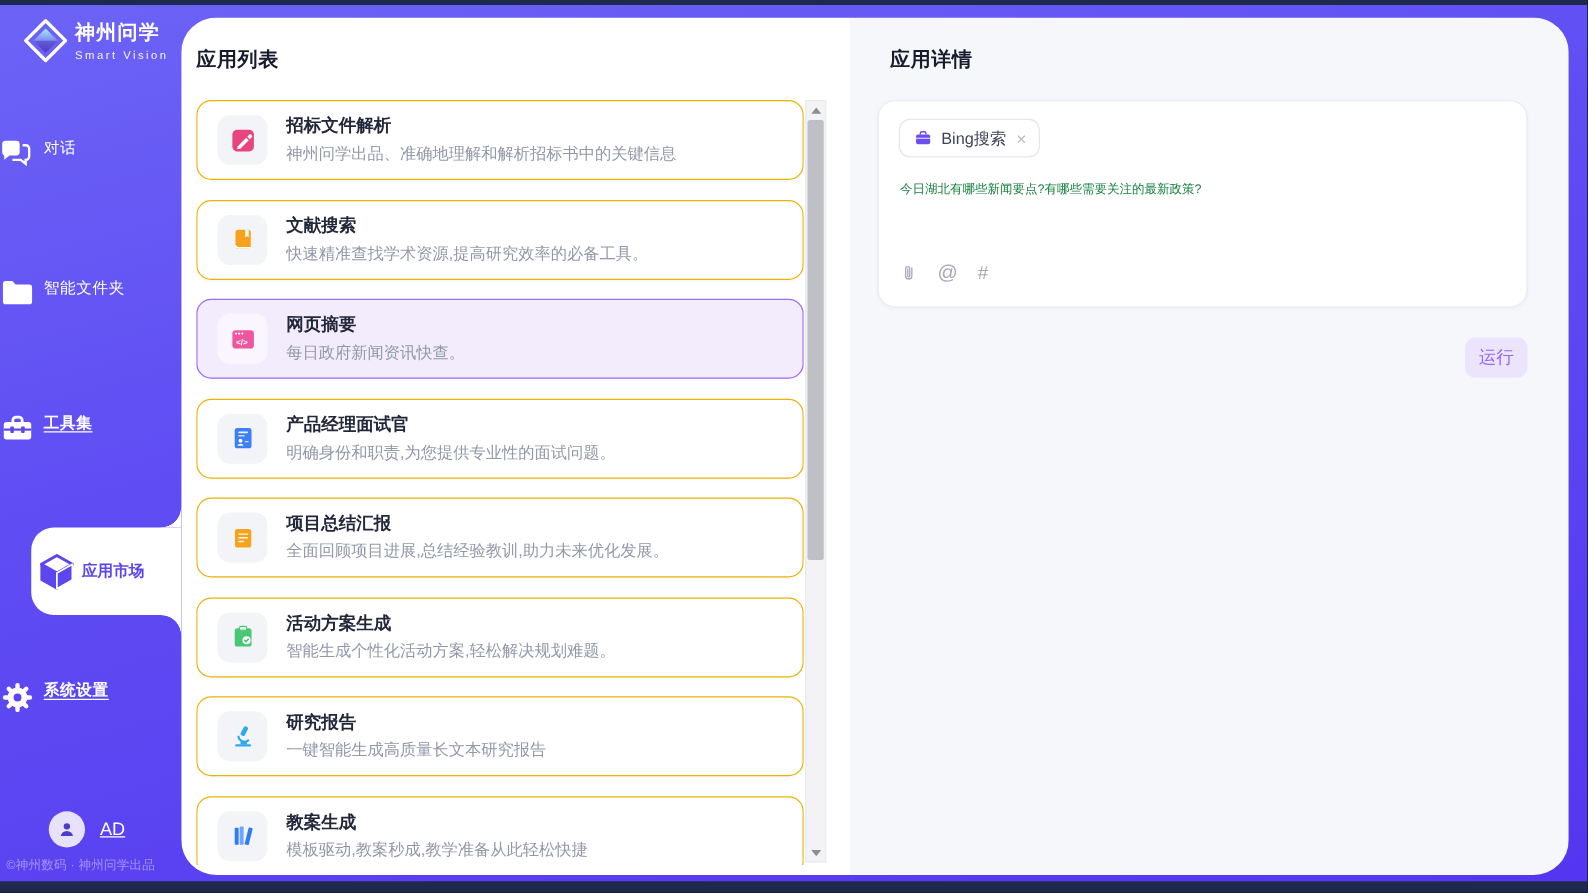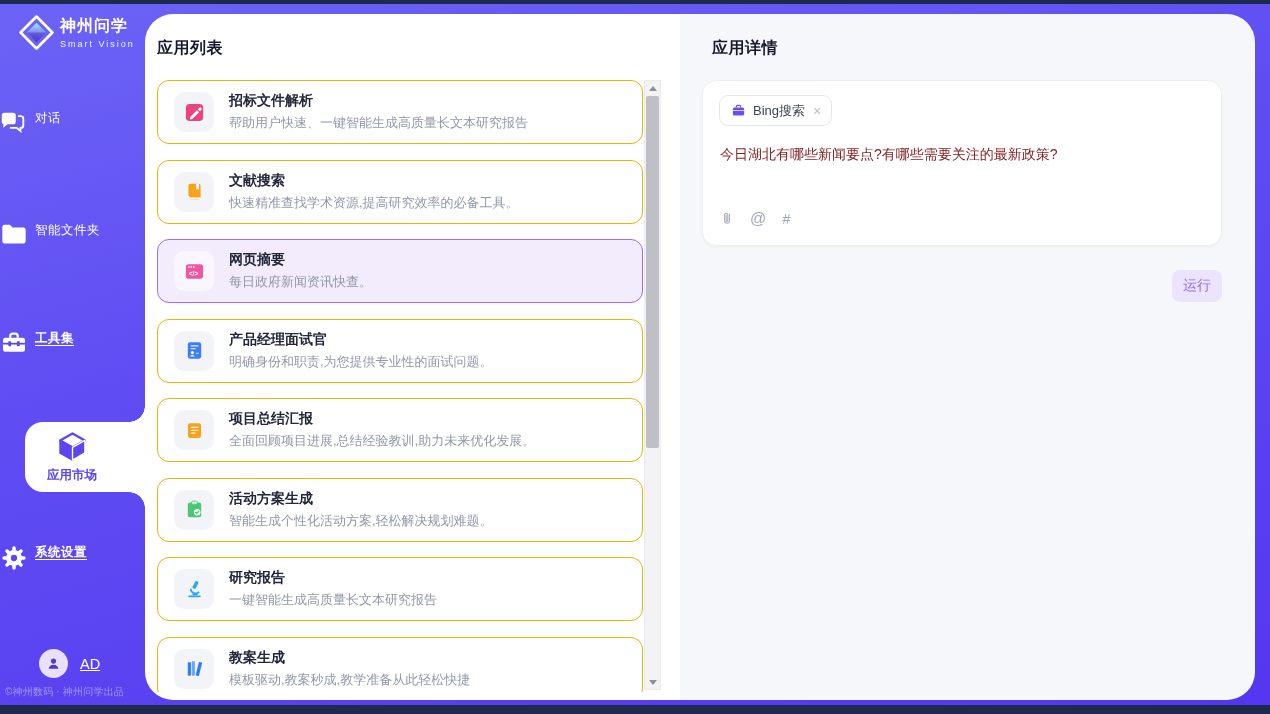--- a/index.html
+++ b/index.html
@@ -9,21 +9,21 @@
     background:linear-gradient(165deg,#6c63f6 0%,#5f4df3 40%,#5536f0 100%);}
   
   .sidebar{position:absolute;left:0;top:4px;width:145px;height:701px;color:#fff;}
   .logo-row{position:absolute;left:18px;top:10px;display:flex;align-items:center;gap:5px;}
   .brand-name{font-size:16px;font-weight:700;letter-spacing:1px;}
   .brand-sub{font-size:9px;letter-spacing:2px;opacity:.92;margin-top:2px;}
   .nav-item{position:absolute;left:0;width:145px;display:flex;flex-direction:row;align-items:flex-start;gap:7px;cursor:pointer;}
   .nav-label{font-size:12.5px;color:#fff;letter-spacing:.5px;}
   .nav-label.underlined{text-decoration:underline;text-underline-offset:3px;font-weight:bold;}
   .active-bubble{position:absolute;left:25px;top:418px;width:120px;height:70px;background:#fff;
-    border-radius:18px 0 0 18px;display:flex;flex-direction:column;align-items:center;justify-content:center;gap:4px;
+    border-radius:18px 0 0 18px;display:flex;flex-direction:row;align-items:center;justify-content:center;gap:4px;
     padding-right:26px;cursor:pointer;}
   .curve{position:absolute;right:0;width:16px;height:16px;}
   .curve-top{top:-16px;background:radial-gradient(circle at 0 0,rgba(0,0,0,0) 15.5px,#fff 16px);}
   .curve-bottom{bottom:-16px;background:radial-gradient(circle at 0 100%,rgba(0,0,0,0) 15.5px,#fff 16px);}
   .active-label{font-size:12.5px;color:#5b46f0;font-weight:600;}
   .user-row{position:absolute;left:39px;top:645px;display:flex;align-items:center;gap:12px;cursor:pointer;text-decoration:underline;}
   .avatar{width:29px;height:29px;border-radius:50%;background:#e7e1fb;display:flex;align-items:center;justify-content:center;}
   .user-name{font-size:14.5px;color:#fff;}
   .copyright{position:absolute;left:5px;top:681px;width:138px;font-size:10px;color:rgba(255,255,255,.42);letter-spacing:.2px;white-space:nowrap;}
   
@@ -48,21 +48,21 @@
   .tri-down{width:0;height:0;border-left:4px solid transparent;border-right:4px solid transparent;border-top:5px solid #8d8f98;}
   .sb-thumb{position:absolute;left:1px;top:15px;width:13px;height:352px;background:#bfc0c6;border-radius:2px;cursor:pointer;}
   
   .detail-pane{position:relative;flex:1;height:100%;background:#f6f7fa;}
   .input-card{position:absolute;left:22px;top:66px;width:520px;height:166px;background:#fff;border:1px solid #ebedf2;
     border-radius:14px;box-shadow:0 1px 3px rgba(16,24,40,.04);}
   .tool-tag{position:absolute;left:16px;top:14px;height:31px;display:inline-flex;align-items:center;gap:7px;
     padding:0 10px 0 11px;border:1px solid #e4e7ee;border-radius:9px;background:#fff;cursor:pointer;}
   .tag-label{font-size:13px;color:#3f4454;}
   .tag-close{font-size:14px;color:#b6bbc8;cursor:pointer;line-height:1;margin-left:1px;}
-  .question{position:absolute;left:17px;top:63px;width:480px;font-size:14px;color:#7f1d1d;line-height:1.5;cursor:text;}
+  .question{position:absolute;left:17px;top:63px;width:480px;font-size:10px;color:#15803d;line-height:1.5;cursor:text;}
   .icon-row{position:absolute;left:17px;top:128px;display:flex;align-items:center;gap:16px;}
   .glyph-icon{font-size:16px;color:#a2a8b6;cursor:pointer;}
   .run-btn{position:absolute;right:33px;top:256px;width:50px;height:32px;background:#ece4fd;color:#9468f7;
     font-size:14px;border:none;border-radius:8px;cursor:pointer;display:flex;align-items:center;justify-content:center;}
 </style>
 </head>
 <body>
 
 <div class="stage">
   <div class="purple-bg"></div>
@@ -160,21 +160,21 @@
         <div class="app-card">
           <div class="app-icon-box">
             <svg width="21" height="21" viewBox="0 0 20 20">
               <rect x="1.8" y="1.8" width="16.4" height="16.4" rx="3.6" fill="#e8457e"></rect>
               <path d="M6 14.2 l6.4-6.4 1.9 1.9 -6.4 6.4 -2.4 .5 Z" fill="#fff"></path>
               <path d="M13.2 7 l1.6-1.6 a.9 .9 0 0 1 1.3 0 l.6 .6 a.9 .9 0 0 1 0 1.3 L15.1 8.9 Z" fill="#fff"></path>
             </svg>
           </div>
           <div class="app-text">
             <div class="app-name">招标文件解析</div>
-            <div class="app-desc">帮助用户快速、一键智能生成高质量长文本研究报告</div>
+            <div class="app-desc">神州问学出品、准确地理解和解析招标书中的关键信息</div>
           </div>
         </div>
 
         <div class="app-card">
           <div class="app-icon-box">
             <svg width="21" height="21" viewBox="0 0 20 20">
               <path d="M4.2 4.6 a2 2 0 0 1 2-2 h7.6 a2 2 0 0 1 2 2 v10.8 a2 2 0 0 1 -2 2 H6.2 a2 2 0 0 1 -2-2 Z" fill="#f7a21b"></path>
               <path d="M4.2 14.4 a2 2 0 0 0 2 2 h9.6" fill="none" stroke="#fff" stroke-width="1.3"></path>
               <polygon points="11.6,2.6 14.2,2.6 14.2,8.6 12.9,7.4 11.6,8.6" fill="#fff"></polygon>
             </svg>

